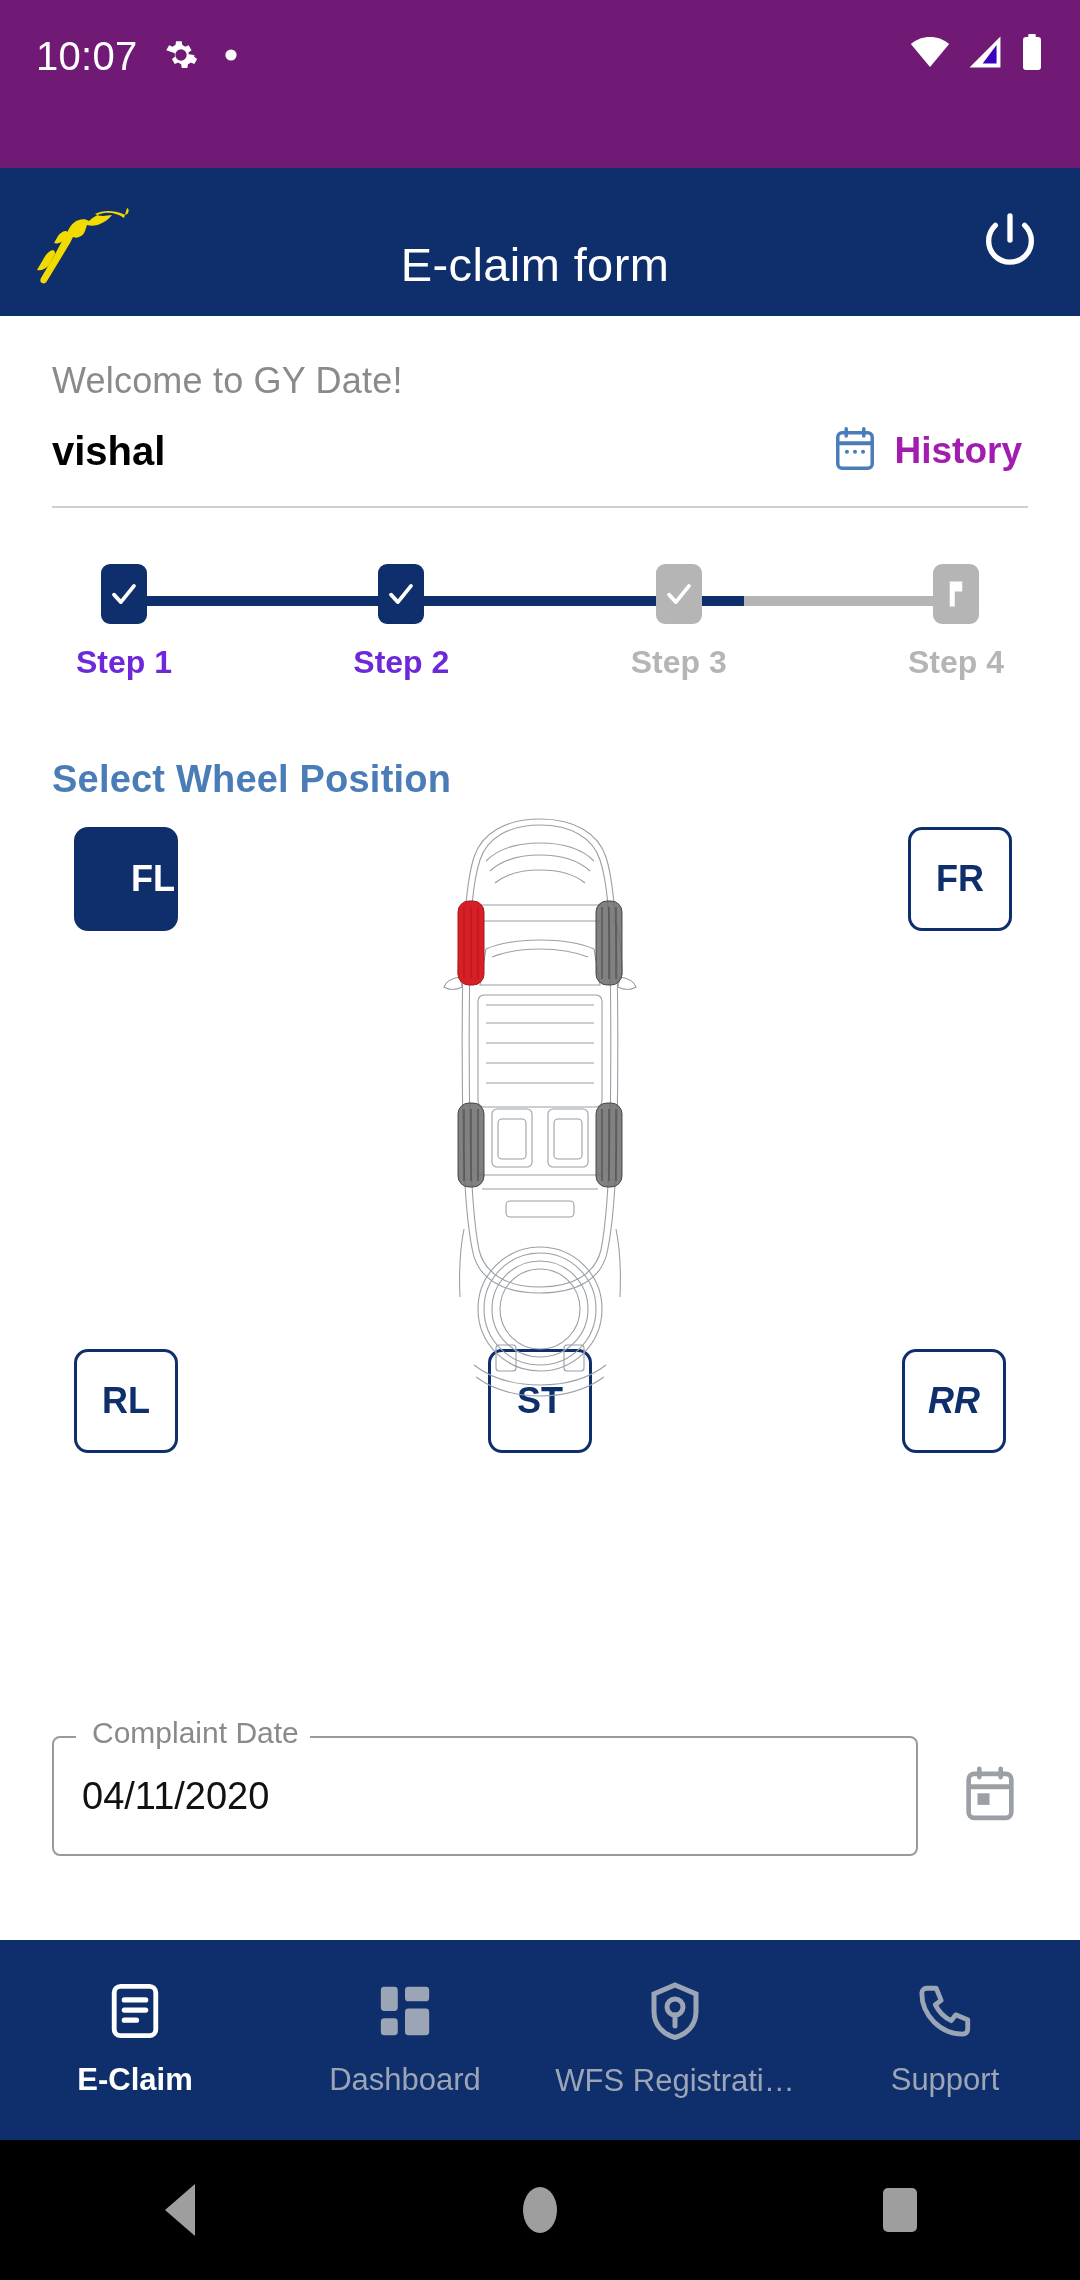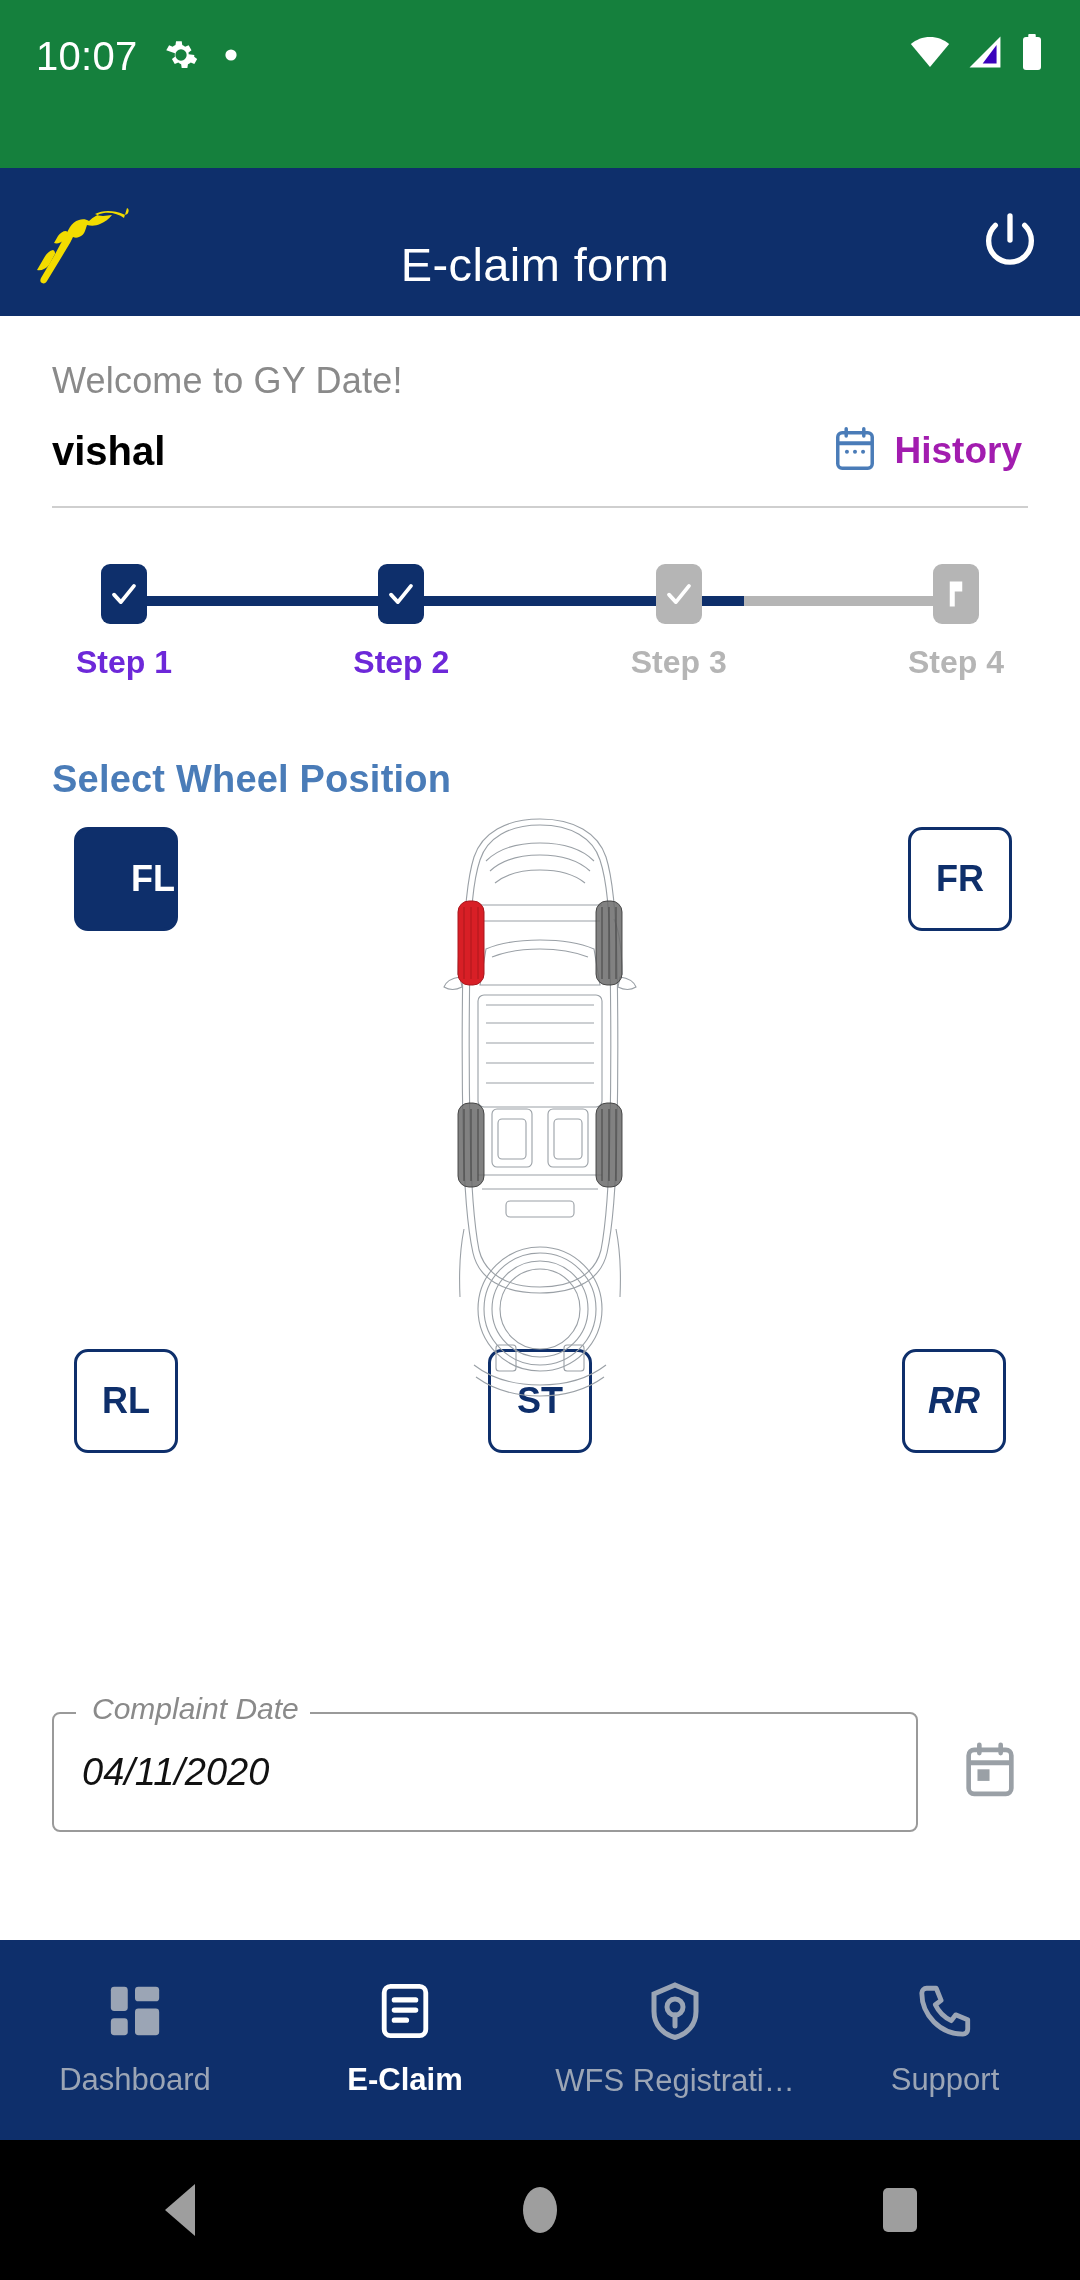--- a/index.html
+++ b/index.html
@@ -7,21 +7,21 @@
     width:1080px; height:2280px;
     background:#ffffff;
     font-family:"Liberation Sans", sans-serif;
     overflow:hidden;
   }
   .screen { position:relative; width:1080px; height:2280px; background:#ffffff; }
 
   
   .statusbar {
     position:absolute; top:0; left:0; width:1080px; height:168px;
-    background:#15803d;
+    background:#701a75;
     display:flex; align-items:flex-start; justify-content:space-between;
     padding:34px 36px 0 36px;
   }
   .sb-left { display:flex; align-items:center; gap:26px; }
   .sb-time { color:#ffffff; font-size:40px; letter-spacing:0.3px; }
   .sb-right { display:flex; align-items:center; gap:16px; }
 
   
   .appbar {
     position:absolute; top:168px; left:0; width:1080px; height:148px;
@@ -100,21 +100,21 @@
   .w-rl { left:22px;  top:522px; }
   .w-st { left:50%; transform:translateX(-50%); top:522px; }
   .w-rr { right:22px; top:522px;font-style:italic; }
   .car-holder {
     position:absolute; left:50%; transform:translateX(-50%);
     top:-18px; width:280px; height:620px;
   }
   .car-holder svg { width:100%; height:100%; display:block; }
 
   
-  .date-row { display:flex; align-items:center; gap:34px; margin-top:15px;font-style:italic; }
+  .date-row { display:flex; align-items:center; gap:34px; margin-top:39px; }
   .date-field {
     position:relative; flex:1; height:120px;
     border:2px solid #9a9a9a; border-radius:8px;
     display:flex; align-items:center; padding:0 28px;
   }
   .date-field::before {
     content:""; position:absolute; top:-2px; left:22px;
     width:234px; height:4px; background:#ffffff;
   }
   .date-legend {
@@ -396,42 +396,42 @@
         </span>
       </div>
     </div>
 
   </div>
 
   <div class="bottomnav">
 
     <div class="navitem">
       <span>
+        <svg width="56" height="58" viewBox="0 0 22 24" fill="none" stroke="#ffffff" stroke-width="2">
+          <rect x="2.4" y="1.8" width="17.2" height="20.4" rx="2.6"></rect>
+          <path d="M6.6 7.4h8.8M6.6 11.6h8.8M6.6 15.8h5" stroke-linecap="round" stroke-width="2.2"></path>
+        </svg>
+      </span>
+      <span class="nav-label active">E-Claim</span>
+    </div>
+
+    <div class="navitem">
+      <span>
         <svg width="58" height="58" viewBox="0 0 24 24" fill="#9ba5b5">
           <rect x="2" y="2" width="7" height="10" rx="1.4"></rect>
           <rect x="12" y="2" width="10" height="6" rx="1.4"></rect>
           <rect x="2" y="15" width="7" height="7" rx="1.4"></rect>
           <rect x="12" y="11" width="10" height="11" rx="1.4"></rect>
         </svg>
       </span>
       <span class="nav-label idle">Dashboard</span>
     </div>
 
     <div class="navitem">
       <span>
-        <svg width="56" height="58" viewBox="0 0 22 24" fill="none" stroke="#ffffff" stroke-width="2">
-          <rect x="2.4" y="1.8" width="17.2" height="20.4" rx="2.6"></rect>
-          <path d="M6.6 7.4h8.8M6.6 11.6h8.8M6.6 15.8h5" stroke-linecap="round" stroke-width="2.2"></path>
-        </svg>
-      </span>
-      <span class="nav-label active">E-Claim</span>
-    </div>
-
-    <div class="navitem">
-      <span>
         <svg width="56" height="60" viewBox="0 0 22 24" fill="none" stroke="#9ba5b5" stroke-width="2">
           <path d="M11 1.6l8.4 3.6v7c0 5.4-3.5 9-8.4 10.4C6.1 21.2 2.6 17.6 2.6 12.2v-7z"></path>
           <circle cx="11" cy="10.4" r="3.2"></circle>
           <path d="M11 13.6v4.4" stroke-linecap="round"></path>
         </svg>
       </span>
       <span class="nav-label idle">WFS Registrati…</span>
     </div>
 
     <div class="navitem">

